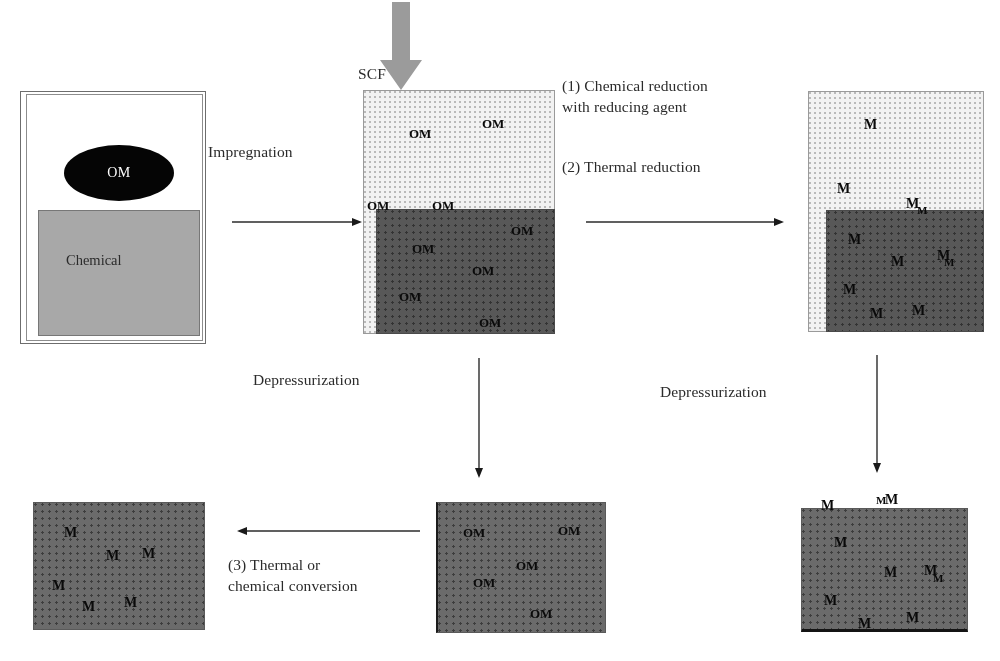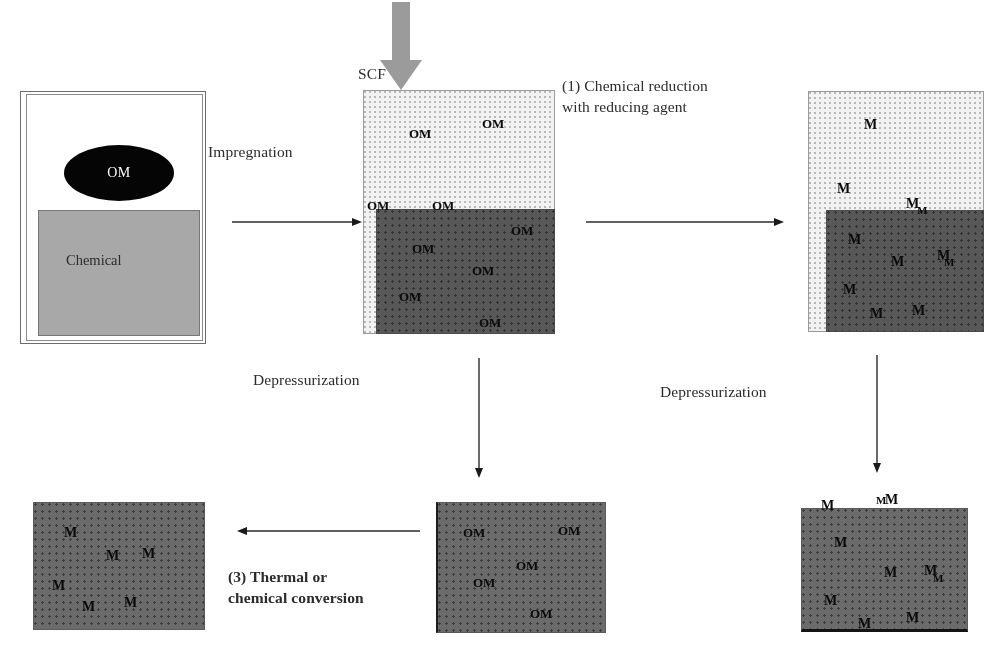--- a/index.html
+++ b/index.html
@@ -161,20 +161,21 @@
     <div class="species om" style="left:147px; top:132px;">OM</div>
     <div class="species om" style="left:48px; top:150px;">OM</div>
     <div class="species om" style="left:108px; top:172px;">OM</div>
     <div class="species om" style="left:35px; top:198px;">OM</div>
     <div class="species om" style="left:115px; top:224px;">OM</div>
   </div>
 
   <div class="label" style="left:562px; top:76px;"><span>(1) Chemical reduction
 with reducing agent</span></div>
 
+  <div class="label" style="left:562px; top:157px;">(2) Thermal reduction</div>
 
   <svg class="arrow-svg" style="left:586px; top:215px;" width="198" height="14">
     <line x1="0" y1="7" x2="188" y2="7" stroke="#2b2b2b" stroke-width="1.4"></line>
     <polygon points="188,3 198,7 188,11" fill="#1a1a1a"></polygon>
   </svg>
 
   <div class="box scf-fill" style="left:808px; top:91px; width:176px; height:241px;">
 
     <div class="box substrate-dark" style="left:17px; top:118px; width:158px; height:122px;"></div>
 
@@ -212,21 +213,21 @@
     <div class="species om" style="left:78px; top:55px;">OM</div>
     <div class="species om" style="left:35px; top:72px;">OM</div>
     <div class="species om" style="left:92px; top:103px;">OM</div>
   </div>
 
   <svg class="arrow-svg" style="left:237px; top:524px;" width="183" height="14">
     <line x1="10" y1="7" x2="183" y2="7" stroke="#2b2b2b" stroke-width="1.4"></line>
     <polygon points="10,3 0,7 10,11" fill="#1a1a1a"></polygon>
   </svg>
 
-  <div class="label" style="left:228px; top:567px;font-weight:bold;"><span>(3) Thermal or
+  <div class="label" style="left:228px; top:555px;"><span>(3) Thermal or
 chemical conversion</span></div>
 
   <div class="box substrate-mid" style="left:33px; top:502px; width:172px; height:128px;">
     <div class="species m" style="left:30px; top:22px;">M</div>
     <div class="species m" style="left:72px; top:45px;">M</div>
     <div class="species m" style="left:108px; top:43px;">M</div>
     <div class="species m" style="left:18px; top:75px;">M</div>
     <div class="species m" style="left:48px; top:96px;">M</div>
     <div class="species m" style="left:90px; top:92px;">M</div>
   </div>

